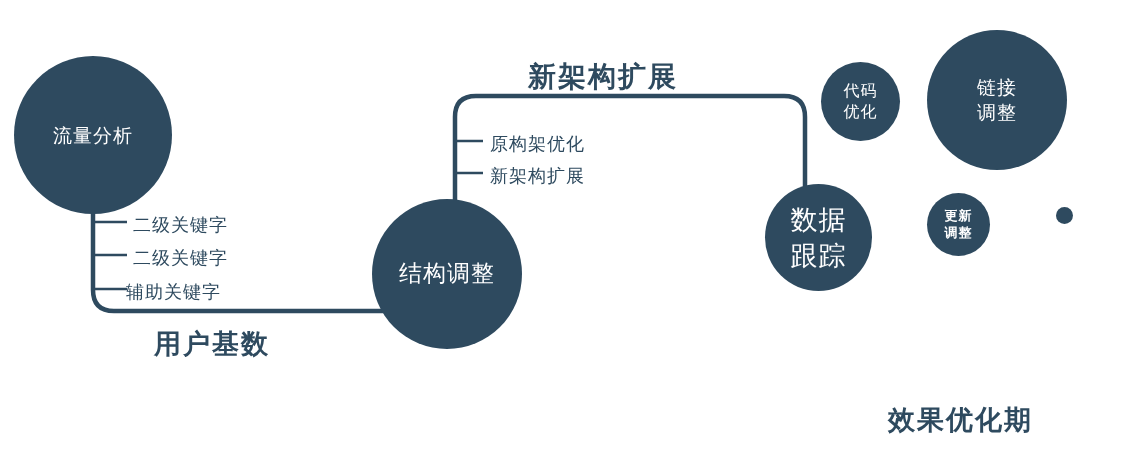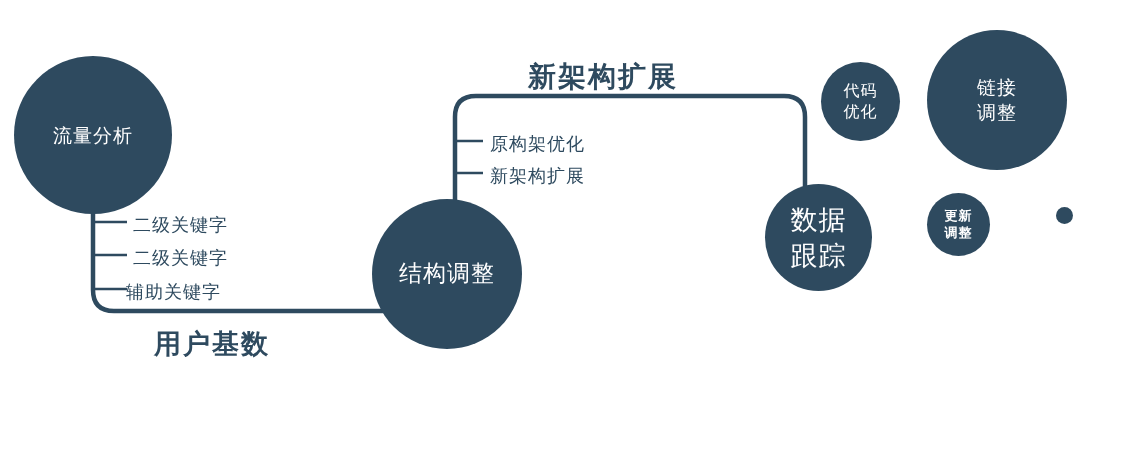--- a/index.html
+++ b/index.html
@@ -112,14 +112,15 @@
 
   <div class="label label-user-base">用户基数</div>
 
   <div class="label branch-label branch-left-0">二级关键字</div>
   <div class="label branch-label branch-left-1">二级关键字</div>
   <div class="label branch-label branch-left-2">辅助关键字</div>
 
   <div class="label branch-label branch-mid-0">原构架优化</div>
   <div class="label branch-label branch-mid-1">新架构扩展</div>
 
+  <div class="label label-caption">效果优化期</div>
 
 </div>
 
 </body></html>

